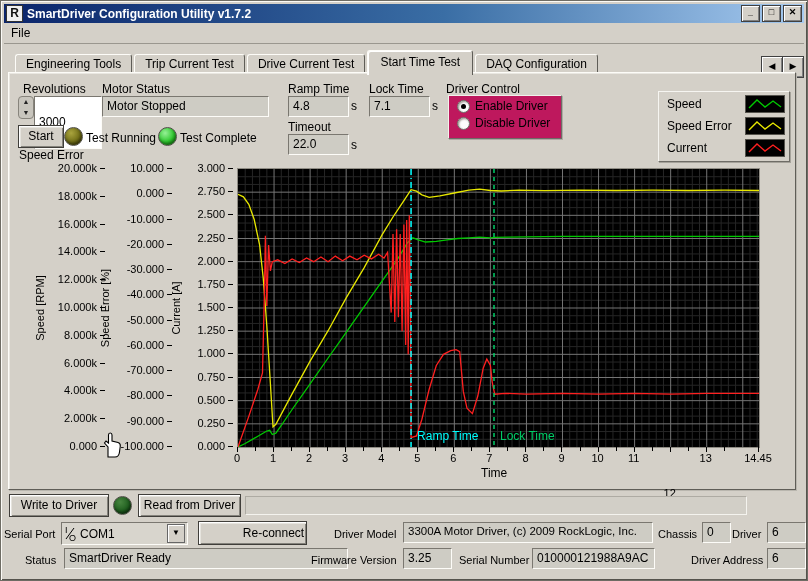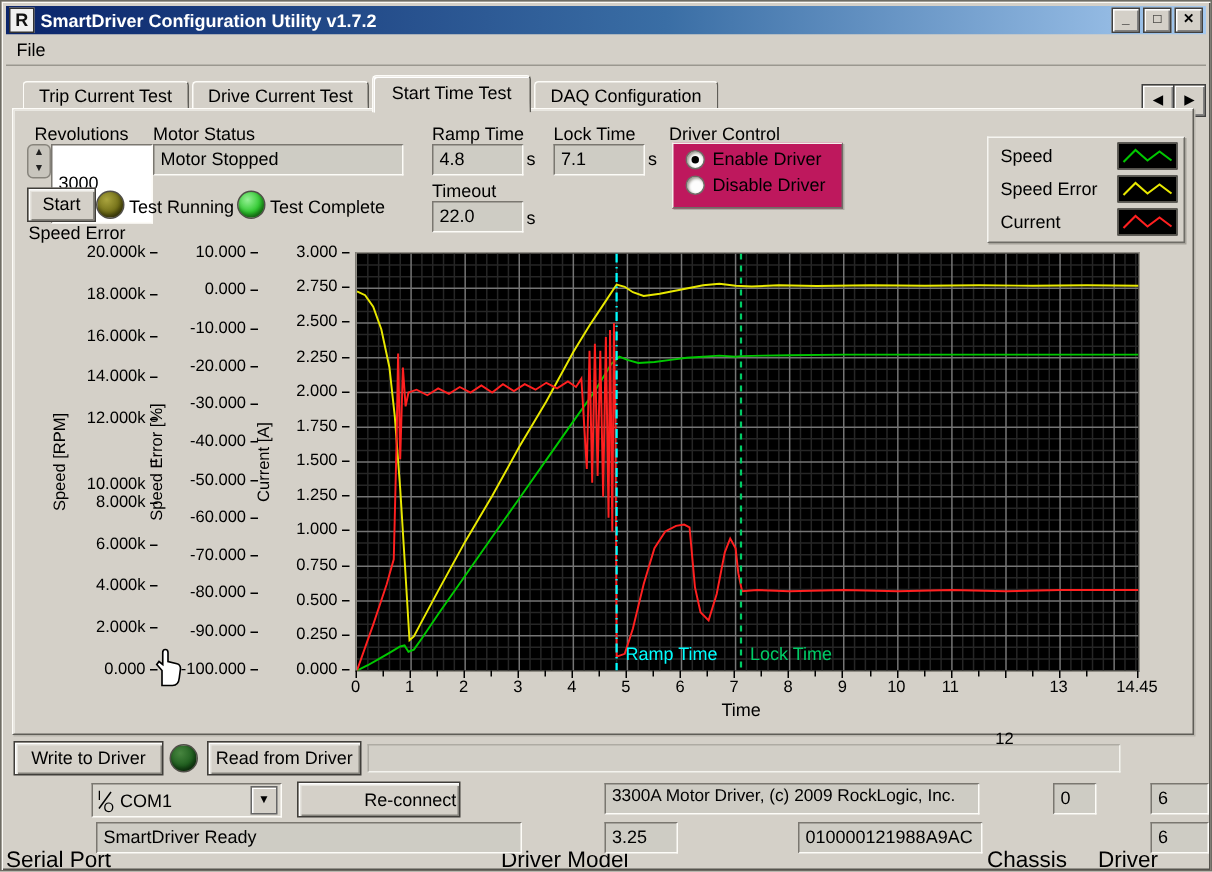--- a/index.html
+++ b/index.html
@@ -66,21 +66,21 @@
   .legend-row .nm{flex:1;font-size:12px;}
   .legend-row .sample{width:38px;height:16px;background:#000;border:1px solid #55534d;}
   
   .ytick{position:absolute;width:70px;height:12px;line-height:12px;font-size:11px;text-align:right;}
   .tickmark{position:absolute;width:5px;height:1px;background:#000;}
   .xtick{position:absolute;width:40px;height:12px;line-height:12px;font-size:11px;text-align:center;}
   .xmark{position:absolute;width:1px;background:#000;}
   .axis-rot{position:absolute;width:110px;text-align:center;font-size:11px;transform:rotate(-90deg);}
   #plot-svg{position:absolute;left:236px;top:167px;background:#000;border:1px solid #8f8c84;}
   
-  .footer-label{position:absolute;font-size:15px;white-space:nowrap;margin-top:37px;}
+  .footer-label{position:absolute;font-size:11px;white-space:nowrap;}
   .strip{position:absolute;background:#d2cfc7;border:1px solid;
          border-color:#aeaba3 #f4f3ee #f4f3ee #aeaba3;}
   .combo{position:absolute;background:#d8d5cd;border:1px solid;
          border-color:#7a7770 #fdfcf8 #fdfcf8 #7a7770;display:flex;align-items:center;padding:1px 2px;}
   .combo .val{font-size:12px;flex:1;margin-left:3px;}
   .drop{width:16px;height:17px;background:#d4d0c8;border:1px solid #666;
         box-shadow:inset 1px 1px 0 #fff;font-size:8px;text-align:center;line-height:16px;}
 </style>
 </head>
 <body>
@@ -93,20 +93,21 @@
     <div class="winbtn">_</div>
     <div class="winbtn">□</div>
     <div class="winbtn">✕</div>
   </div>
 
   <div class="menubar">
     <span class="menuitem">File</span>
   </div>
 
   <div class="tabstrip" id="tabs">
+      <div class="tab">Engineering Tools</div>
       <div class="tab">Trip Current Test</div>
       <div class="tab">Drive Current Test</div>
       <div class="tab selected">Start Time Test</div>
       <div class="tab">DAQ Configuration</div>
     </div>
   <div class="tabscroll abs" style="left:760px;top:55px;">◀</div>
   <div class="tabscroll abs" style="left:781px;top:55px;">▶</div>
 
   <div class="tabpage"></div>
 
@@ -299,21 +300,21 @@
   <div class="ytick" style="top: 161px; left: 26px;">20.000k</div>
       <div class="tickmark" style="top: 167px; left: 99px;"></div>
       <div class="ytick" style="top: 188.8px; left: 26px;">18.000k</div>
       <div class="tickmark" style="top: 194.8px; left: 99px;"></div>
       <div class="ytick" style="top: 216.6px; left: 26px;">16.000k</div>
       <div class="tickmark" style="top: 222.6px; left: 99px;"></div>
       <div class="ytick" style="top: 244.4px; left: 26px;">14.000k</div>
       <div class="tickmark" style="top: 250.4px; left: 99px;"></div>
       <div class="ytick" style="top: 272.2px; left: 26px;">12.000k</div>
       <div class="tickmark" style="top: 278.2px; left: 99px;"></div>
-      <div class="ytick" style="top: 300px; left: 26px; margin-top: 16px;">10.000k</div>
+      <div class="ytick" style="top: 300px; left: 26px;">10.000k</div>
       <div class="tickmark" style="top: 306px; left: 99px;"></div>
       <div class="ytick" style="top: 327.8px; left: 26px;">8.000k</div>
       <div class="tickmark" style="top: 333.8px; left: 99px;"></div>
       <div class="ytick" style="top: 355.6px; left: 26px;">6.000k</div>
       <div class="tickmark" style="top: 361.6px; left: 99px;"></div>
       <div class="ytick" style="top: 383.4px; left: 26px;">4.000k</div>
       <div class="tickmark" style="top: 389.4px; left: 99px;"></div>
       <div class="ytick" style="top: 411.2px; left: 26px;">2.000k</div>
       <div class="tickmark" style="top: 417.2px; left: 99px;"></div>
       <div class="ytick" style="top: 439px; left: 26px;">0.000</div>

